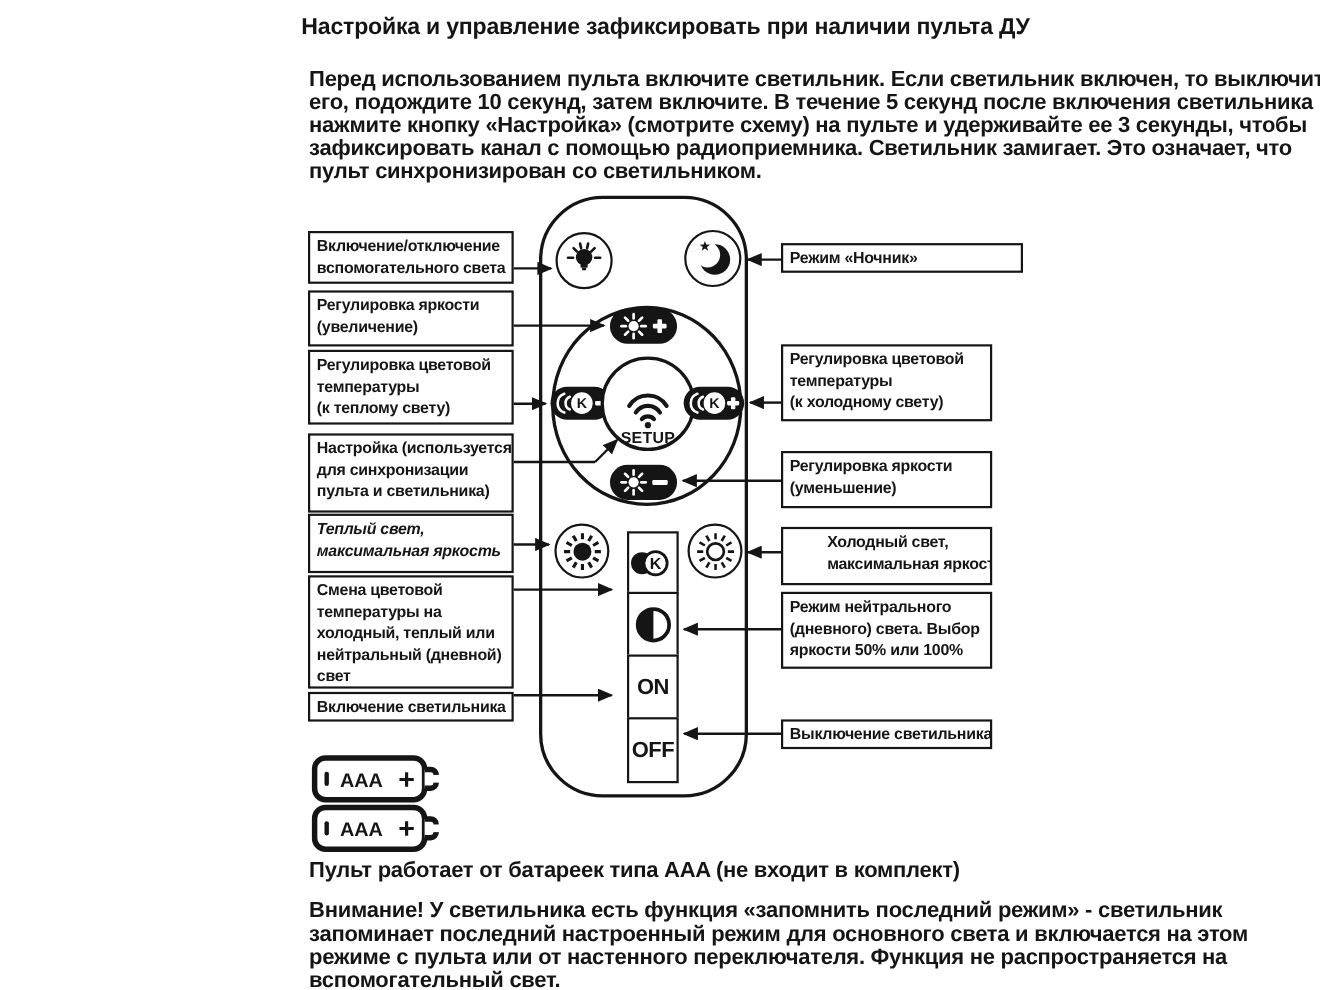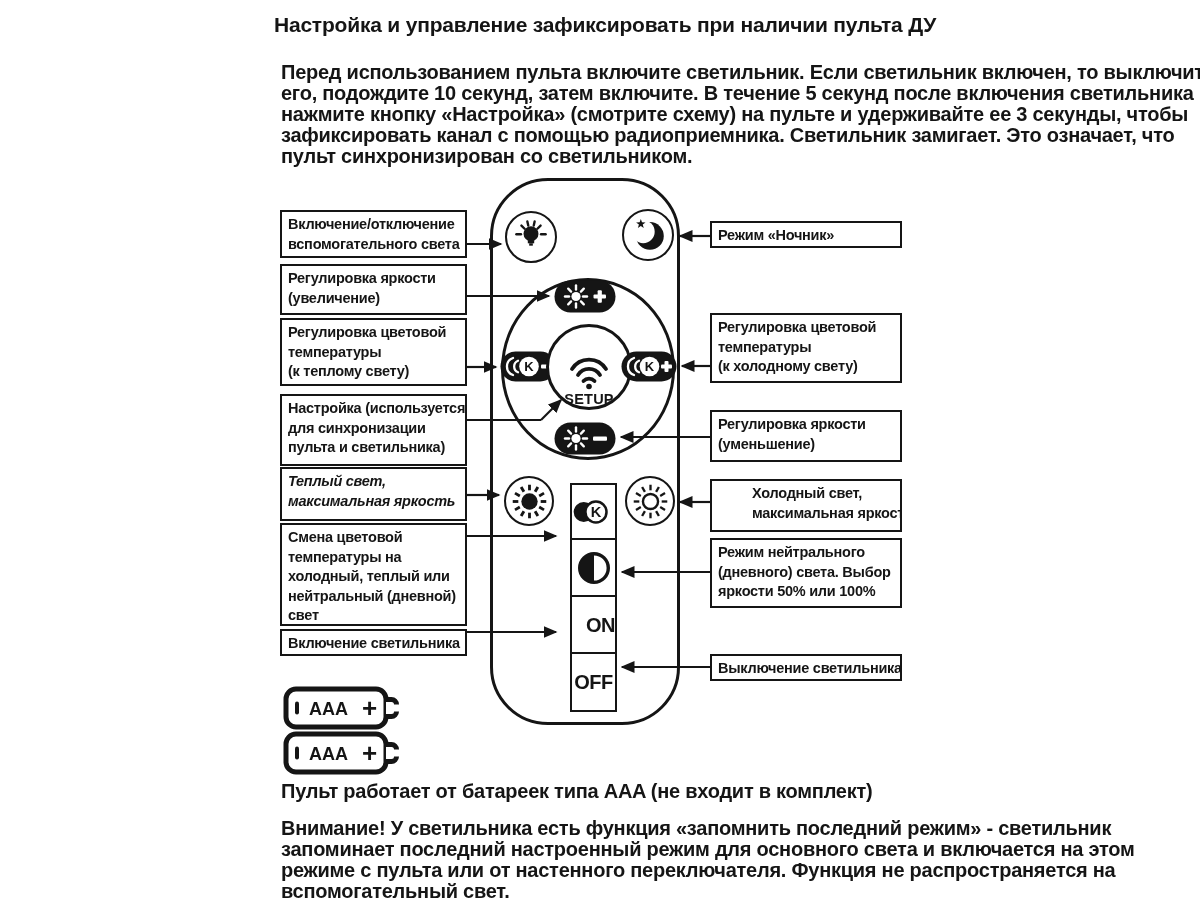--- a/index.html
+++ b/index.html
@@ -55,21 +55,21 @@
 пульта и светильника)</div>
   <div class="box" style="left:280px;top:467px;width:187px;height:54px;font-style:italic;">Теплый свет,
 максимальная яркость</div>
   <div class="box" style="left:280px;top:523px;width:187px;height:103px;">Смена цветовой
 температуры на
 холодный, теплый или
 нейтральный (дневной)
 свет</div>
   <div class="box" style="left:280px;top:629px;width:187px;height:27px;">Включение светильника</div>
 
-  <div class="box" style="left:710px;top:221px;width:192px;height:27px;">Режим «Ночник»</div>
+  <div class="box" style="left:710px;top:221px;width:220px;height:27px;">Режим «Ночник»</div>
   <div class="box" style="left:710px;top:313px;width:192px;height:70px;">Регулировка цветовой
 температуры
 (к холодному свету)</div>
   <div class="box" style="left:710px;top:410px;width:192px;height:52px;">Регулировка яркости
 (уменьшение)</div>
   <div class="box" style="left:710px;top:479px;width:192px;height:53px;padding-left:40px;">Холодный свет,
 максимальная яркость</div>
   <div class="box" style="left:710px;top:538px;width:192px;height:70px;">Режим нейтрального
 (дневного) света. Выбор
 яркости 50% или 100%</div>
@@ -228,21 +228,21 @@
       <circle cx="24.5" cy="17" r="10.8" fill="#ffffff" stroke="#151515" stroke-width="2.6"></circle>
       <text x="24.5" y="22.2" font-size="15" text-anchor="middle">K</text>
     </svg>
   </div>
   <div class="cell" style="top:538px;height:60px;">
     <svg width="40" height="40" viewBox="0 0 40 40">
       <circle cx="20" cy="20" r="14.3" fill="#ffffff" stroke="#151515" stroke-width="3.4"></circle>
       <path d="M 20 5.7 A 14.3 14.3 0 0 0 20 34.3 Z" fill="#151515"></path>
     </svg>
   </div>
-  <div class="cell" style="top:595px;height:60px;justify-content:flex-end;">
+  <div class="cell" style="top:595px;height:60px;">
     <div class="cell-text">ON</div>
   </div>
   <div class="cell" style="top:652px;height:60px;">
     <div class="cell-text">OFF</div>
   </div>
 
   <svg class="overlay" width="1200" height="900">
     <defs>
       <marker id="ah" markerWidth="14" markerHeight="12" refX="12.5" refY="6" orient="auto" markerUnits="userSpaceOnUse">
         <path d="M0,0 L14,6 L0,12 Z" fill="#151515"></path>

